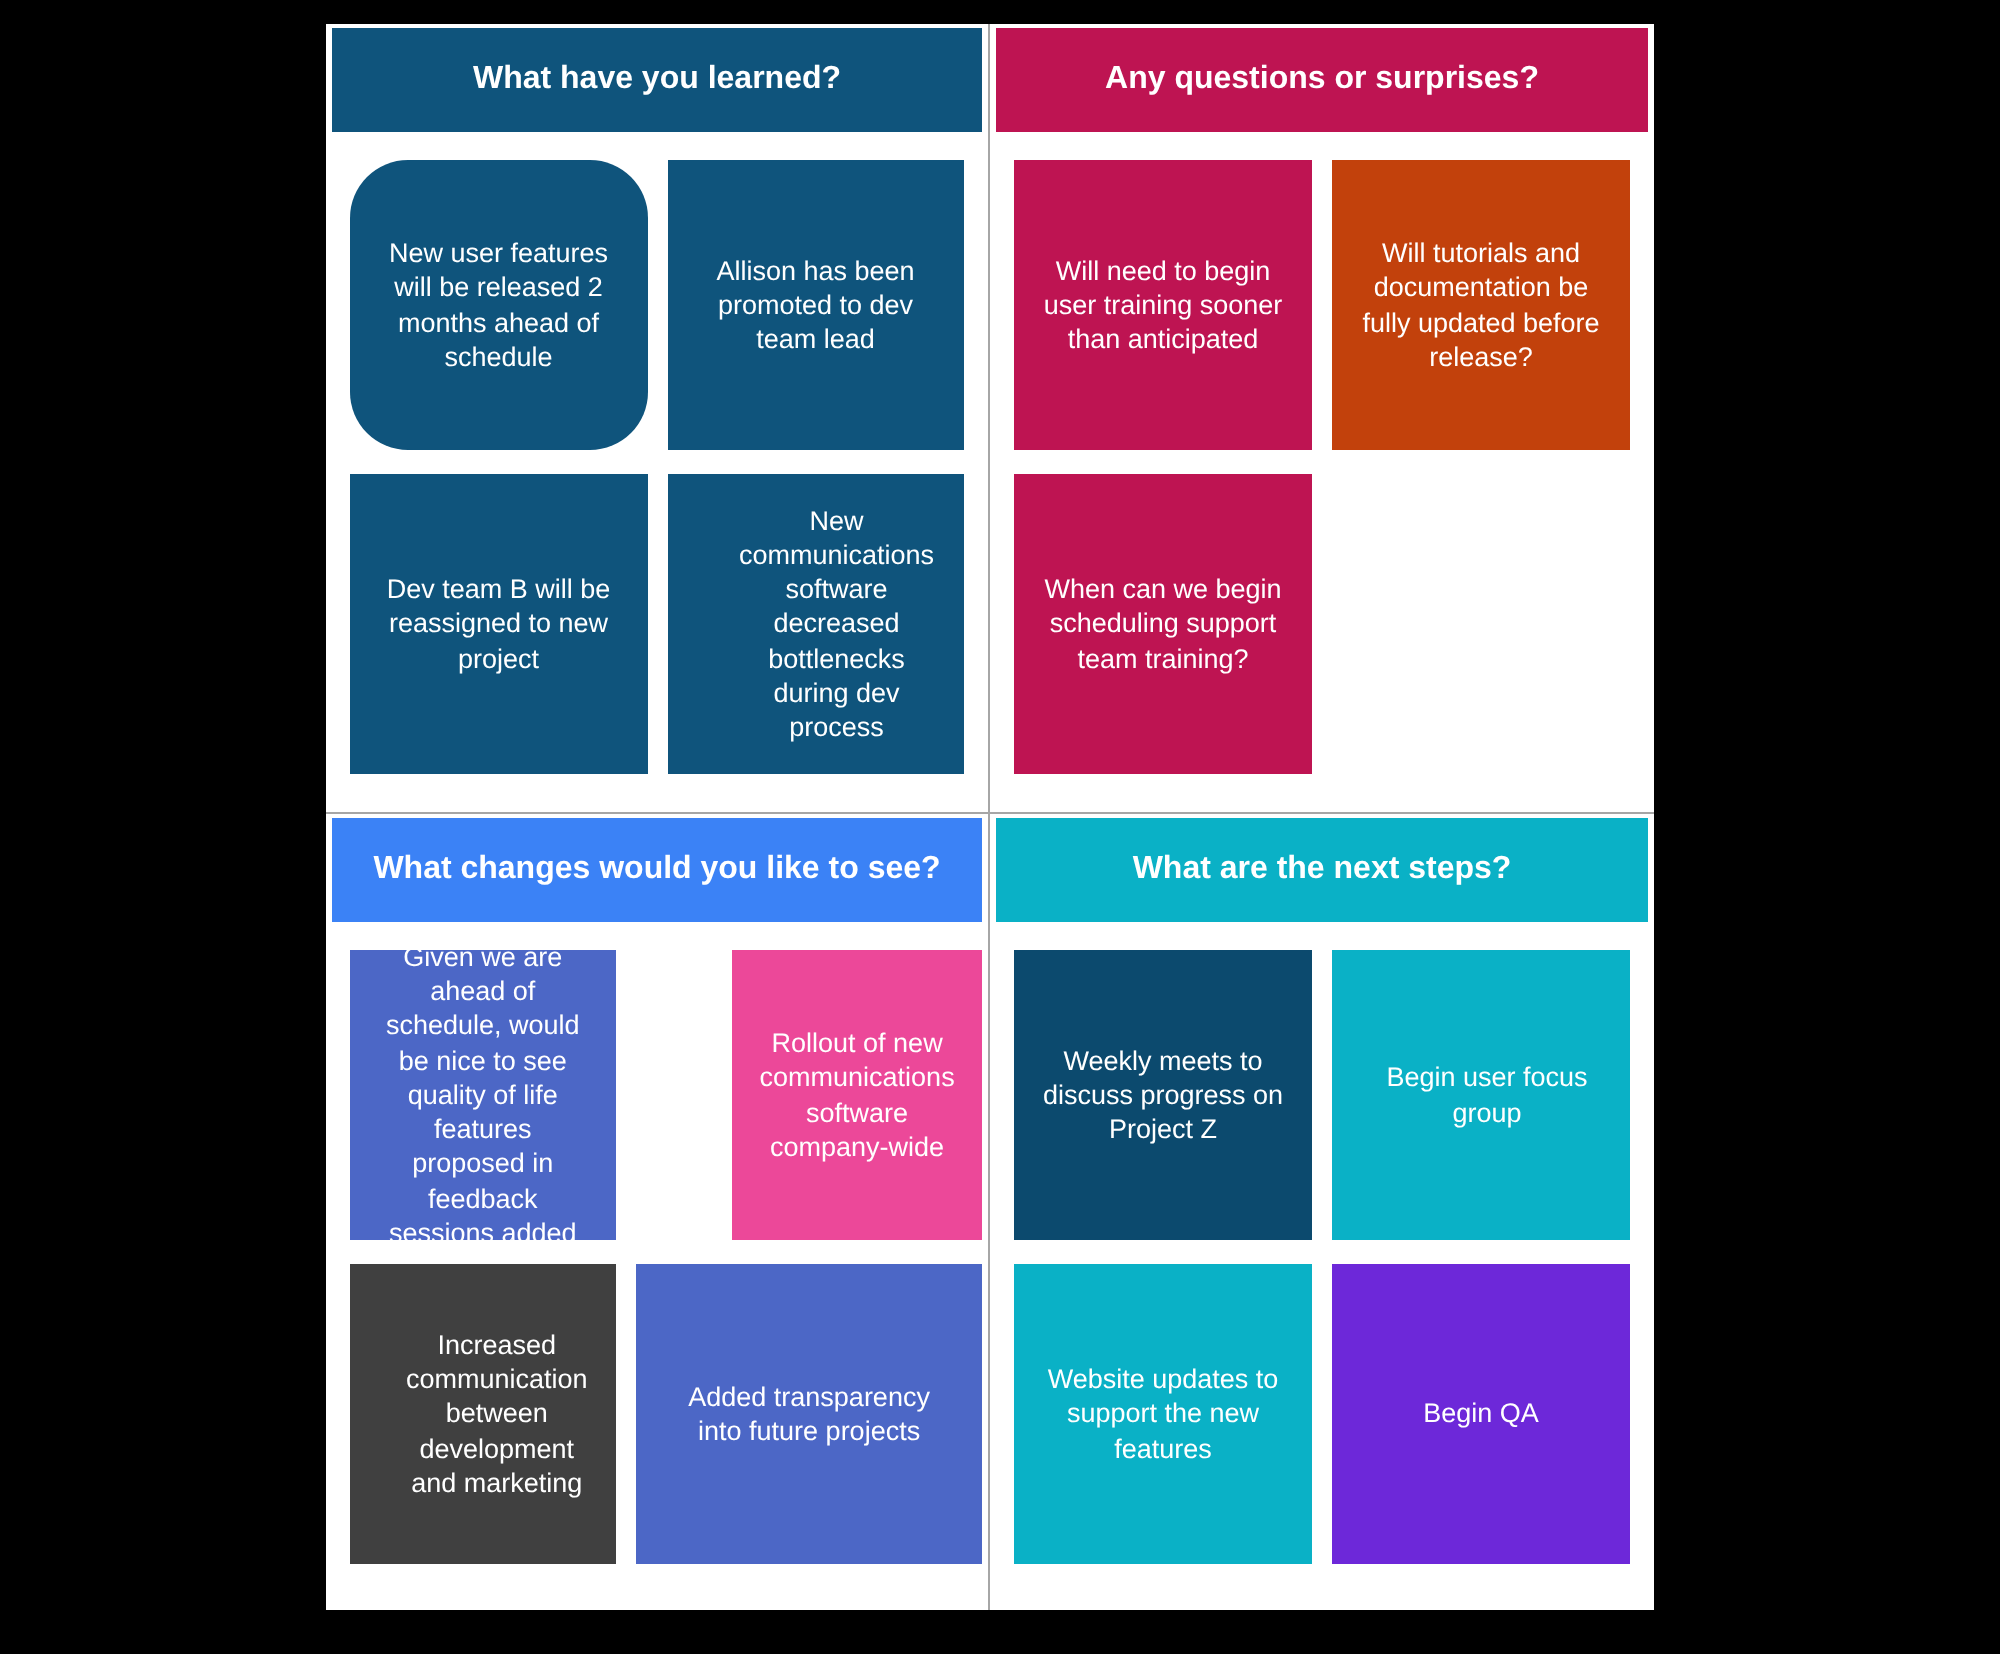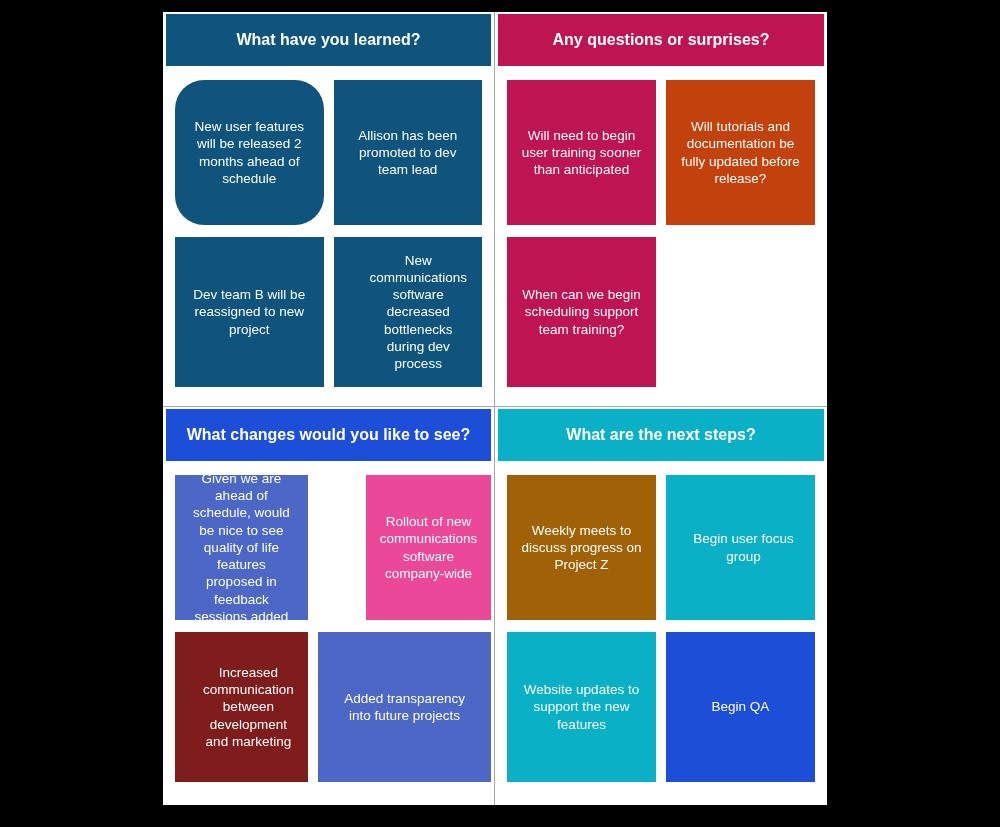--- a/index.html
+++ b/index.html
@@ -83,33 +83,33 @@
     <section class="quadrant q-tr">
       <header class="q-header" style="background: rgb(190, 20, 82);">Any questions or surprises?</header>
       <div class="cards">
           <div class="card" style="background: rgb(190, 20, 82);">Will need to begin user training sooner than anticipated</div>
           <div class="card" style="background: #c2410c;">Will tutorials and documentation be fully updated before release?</div>
           <div class="card" style="background: rgb(190, 20, 82);">When can we begin scheduling support team training?</div>
         </div>
     </section>
 
     <section class="quadrant q-bl">
-      <header class="q-header" style="background: #1d4ed8;">What changes would you like to see?</header>
+      <header class="q-header" style="background: #3b82f6;">What changes would you like to see?</header>
       <div class="cards">
           <div class="card" style="background: rgb(76, 103, 198);">Given we are ahead of schedule, would be nice to see quality of life features proposed in feedback sessions added</div>
           <div class="card" style="background: #ec4899; margin-left: 48px;">Rollout of new communications software company-wide</div>
-          <div class="card" style="background: #7f1d1d; padding-left: 28px;">Increased communication between development and marketing</div>
+          <div class="card" style="background: #404040; padding-left: 28px;">Increased communication between development and marketing</div>
           <div class="card" style="background: rgb(76, 103, 198);">Added transparency into future projects</div>
         </div>
     </section>
 
     <section class="quadrant q-br">
       <header class="q-header" style="background: rgb(10, 177, 198);">What are the next steps?</header>
       <div class="cards">
-          <div class="card" style="background: #a16207;">Weekly meets to discuss progress on Project Z</div>
+          <div class="card" style="background: #0c4a6e;">Weekly meets to discuss progress on Project Z</div>
           <div class="card" style="background: rgb(10, 177, 198); padding-left: 20px;">Begin user focus group</div>
           <div class="card" style="background: rgb(10, 177, 198);">Website updates to support the new features</div>
-          <div class="card" style="background: #1d4ed8; text-align: center;">Begin QA</div>
+          <div class="card" style="background: #6d28d9; text-align: center;">Begin QA</div>
         </div>
     </section>
 
   </div>
 </div>
 
 </body></html>

